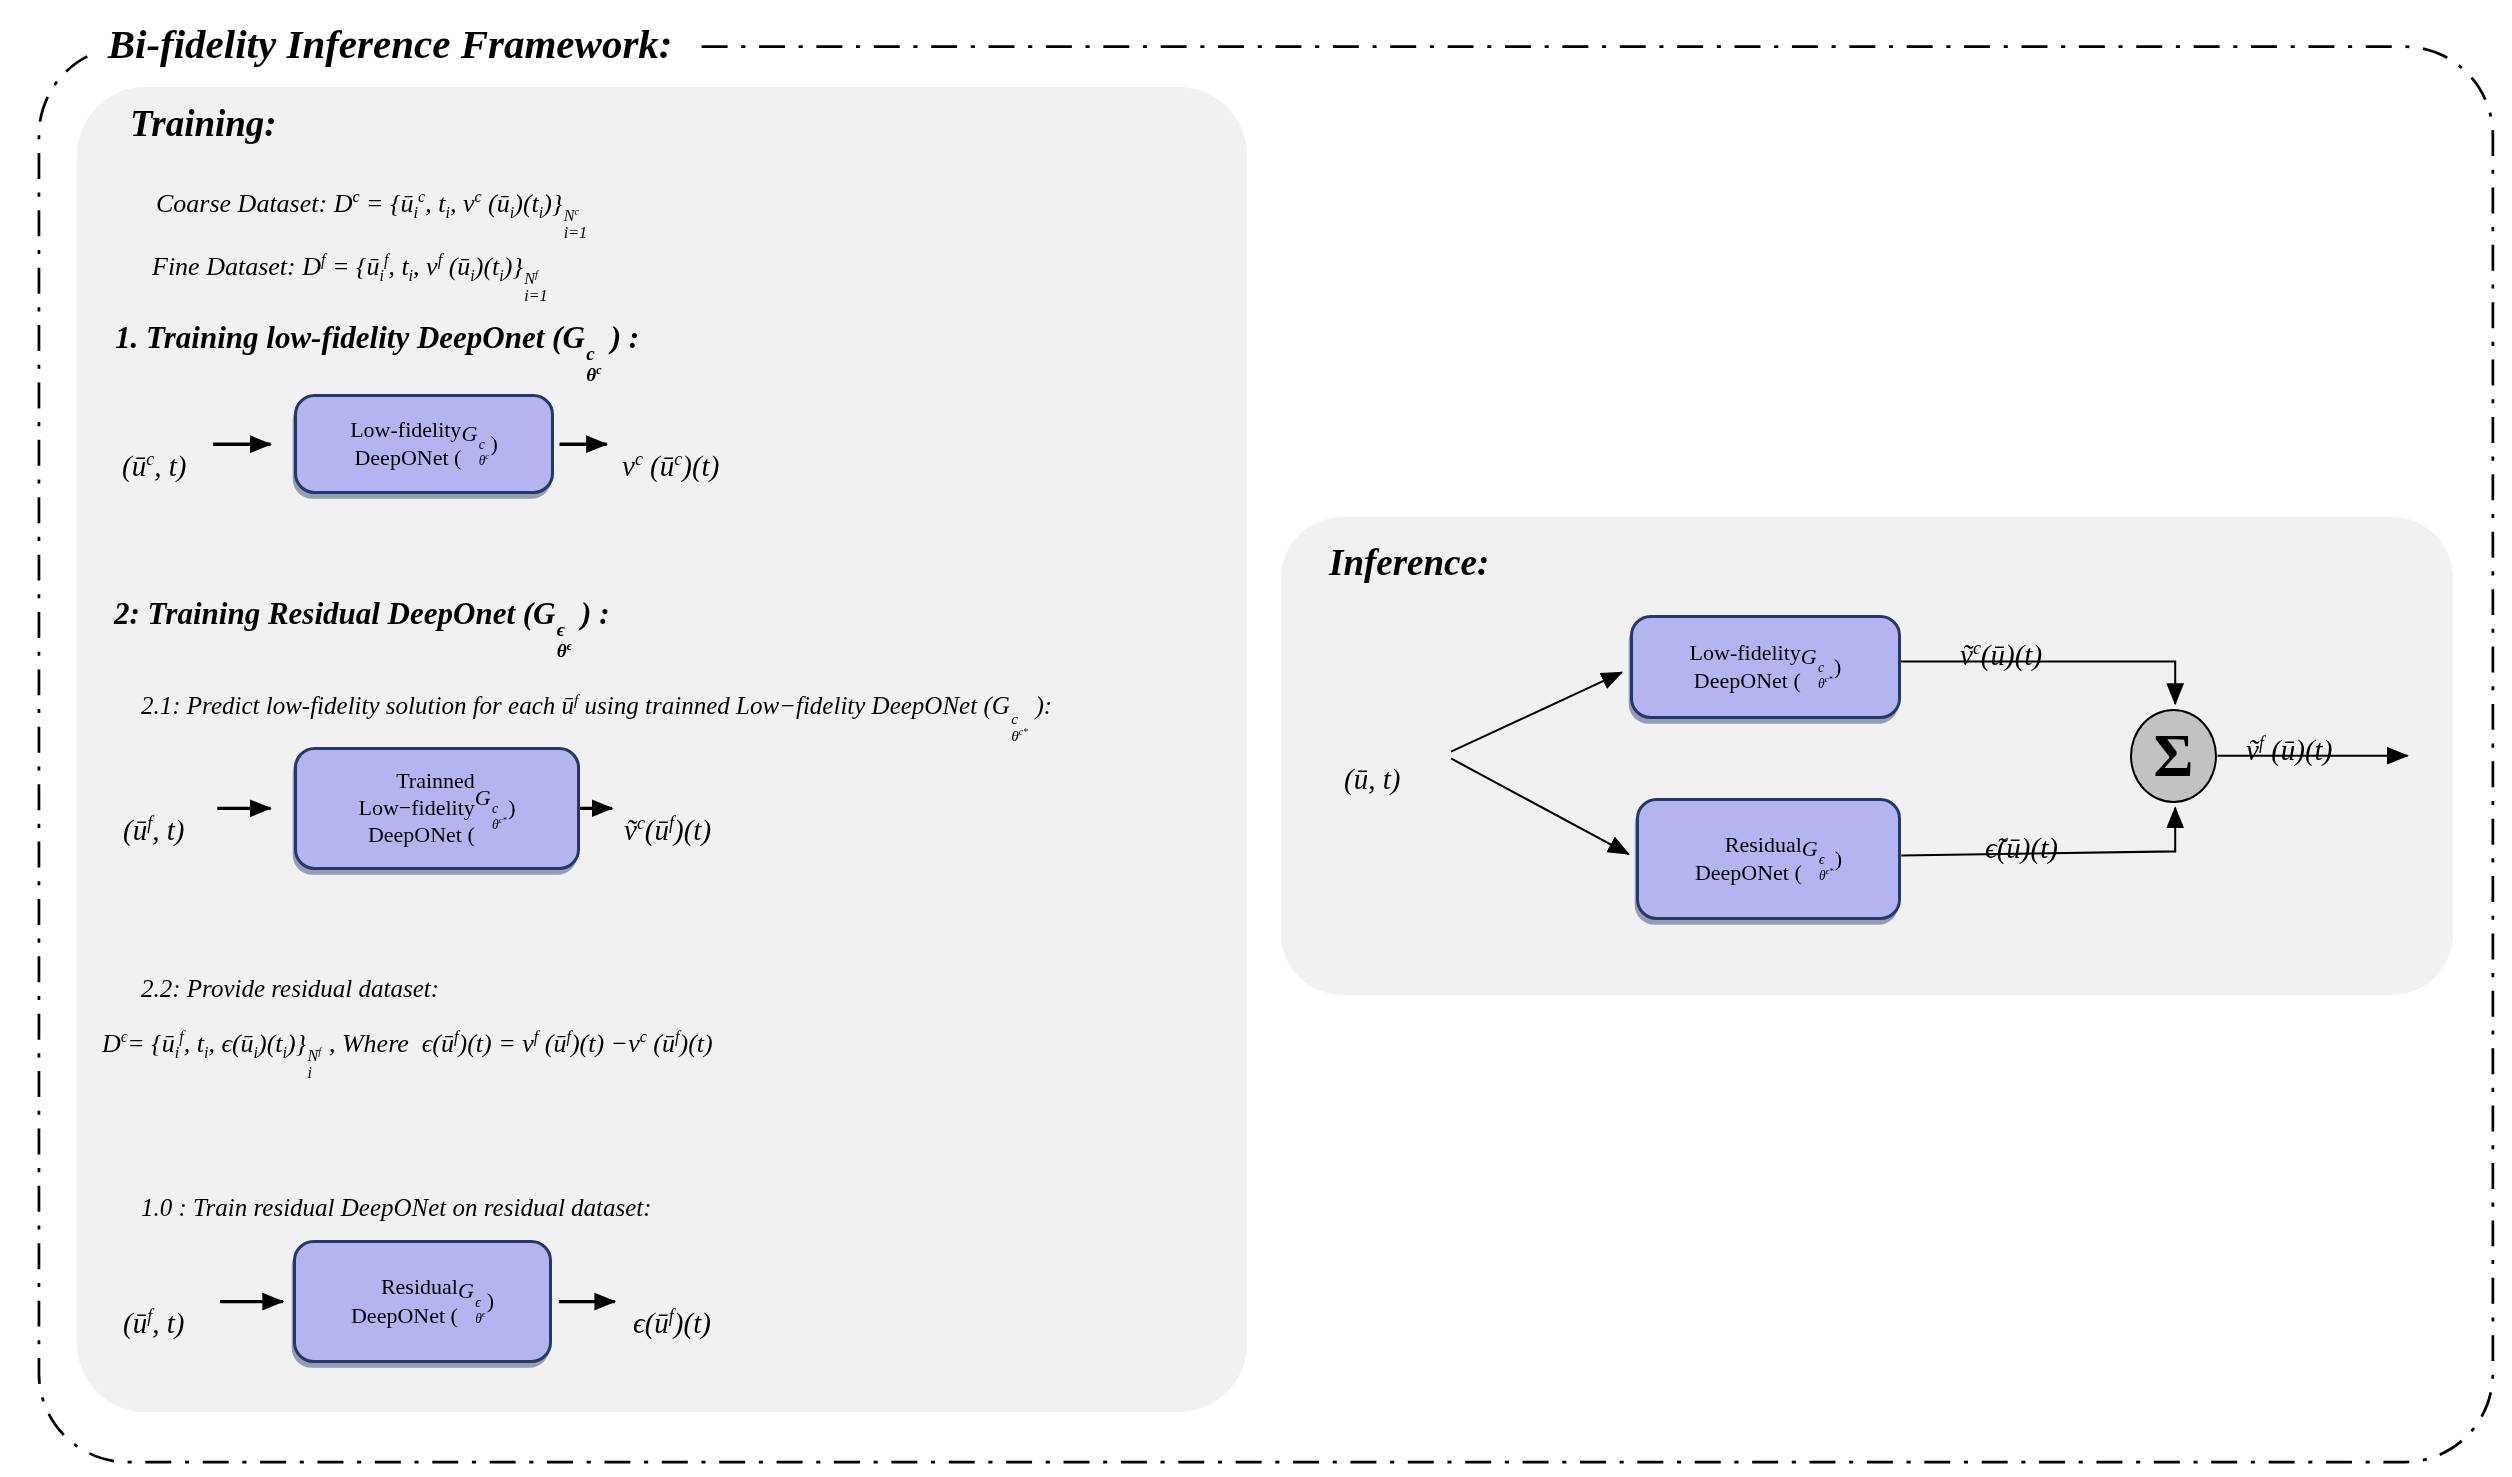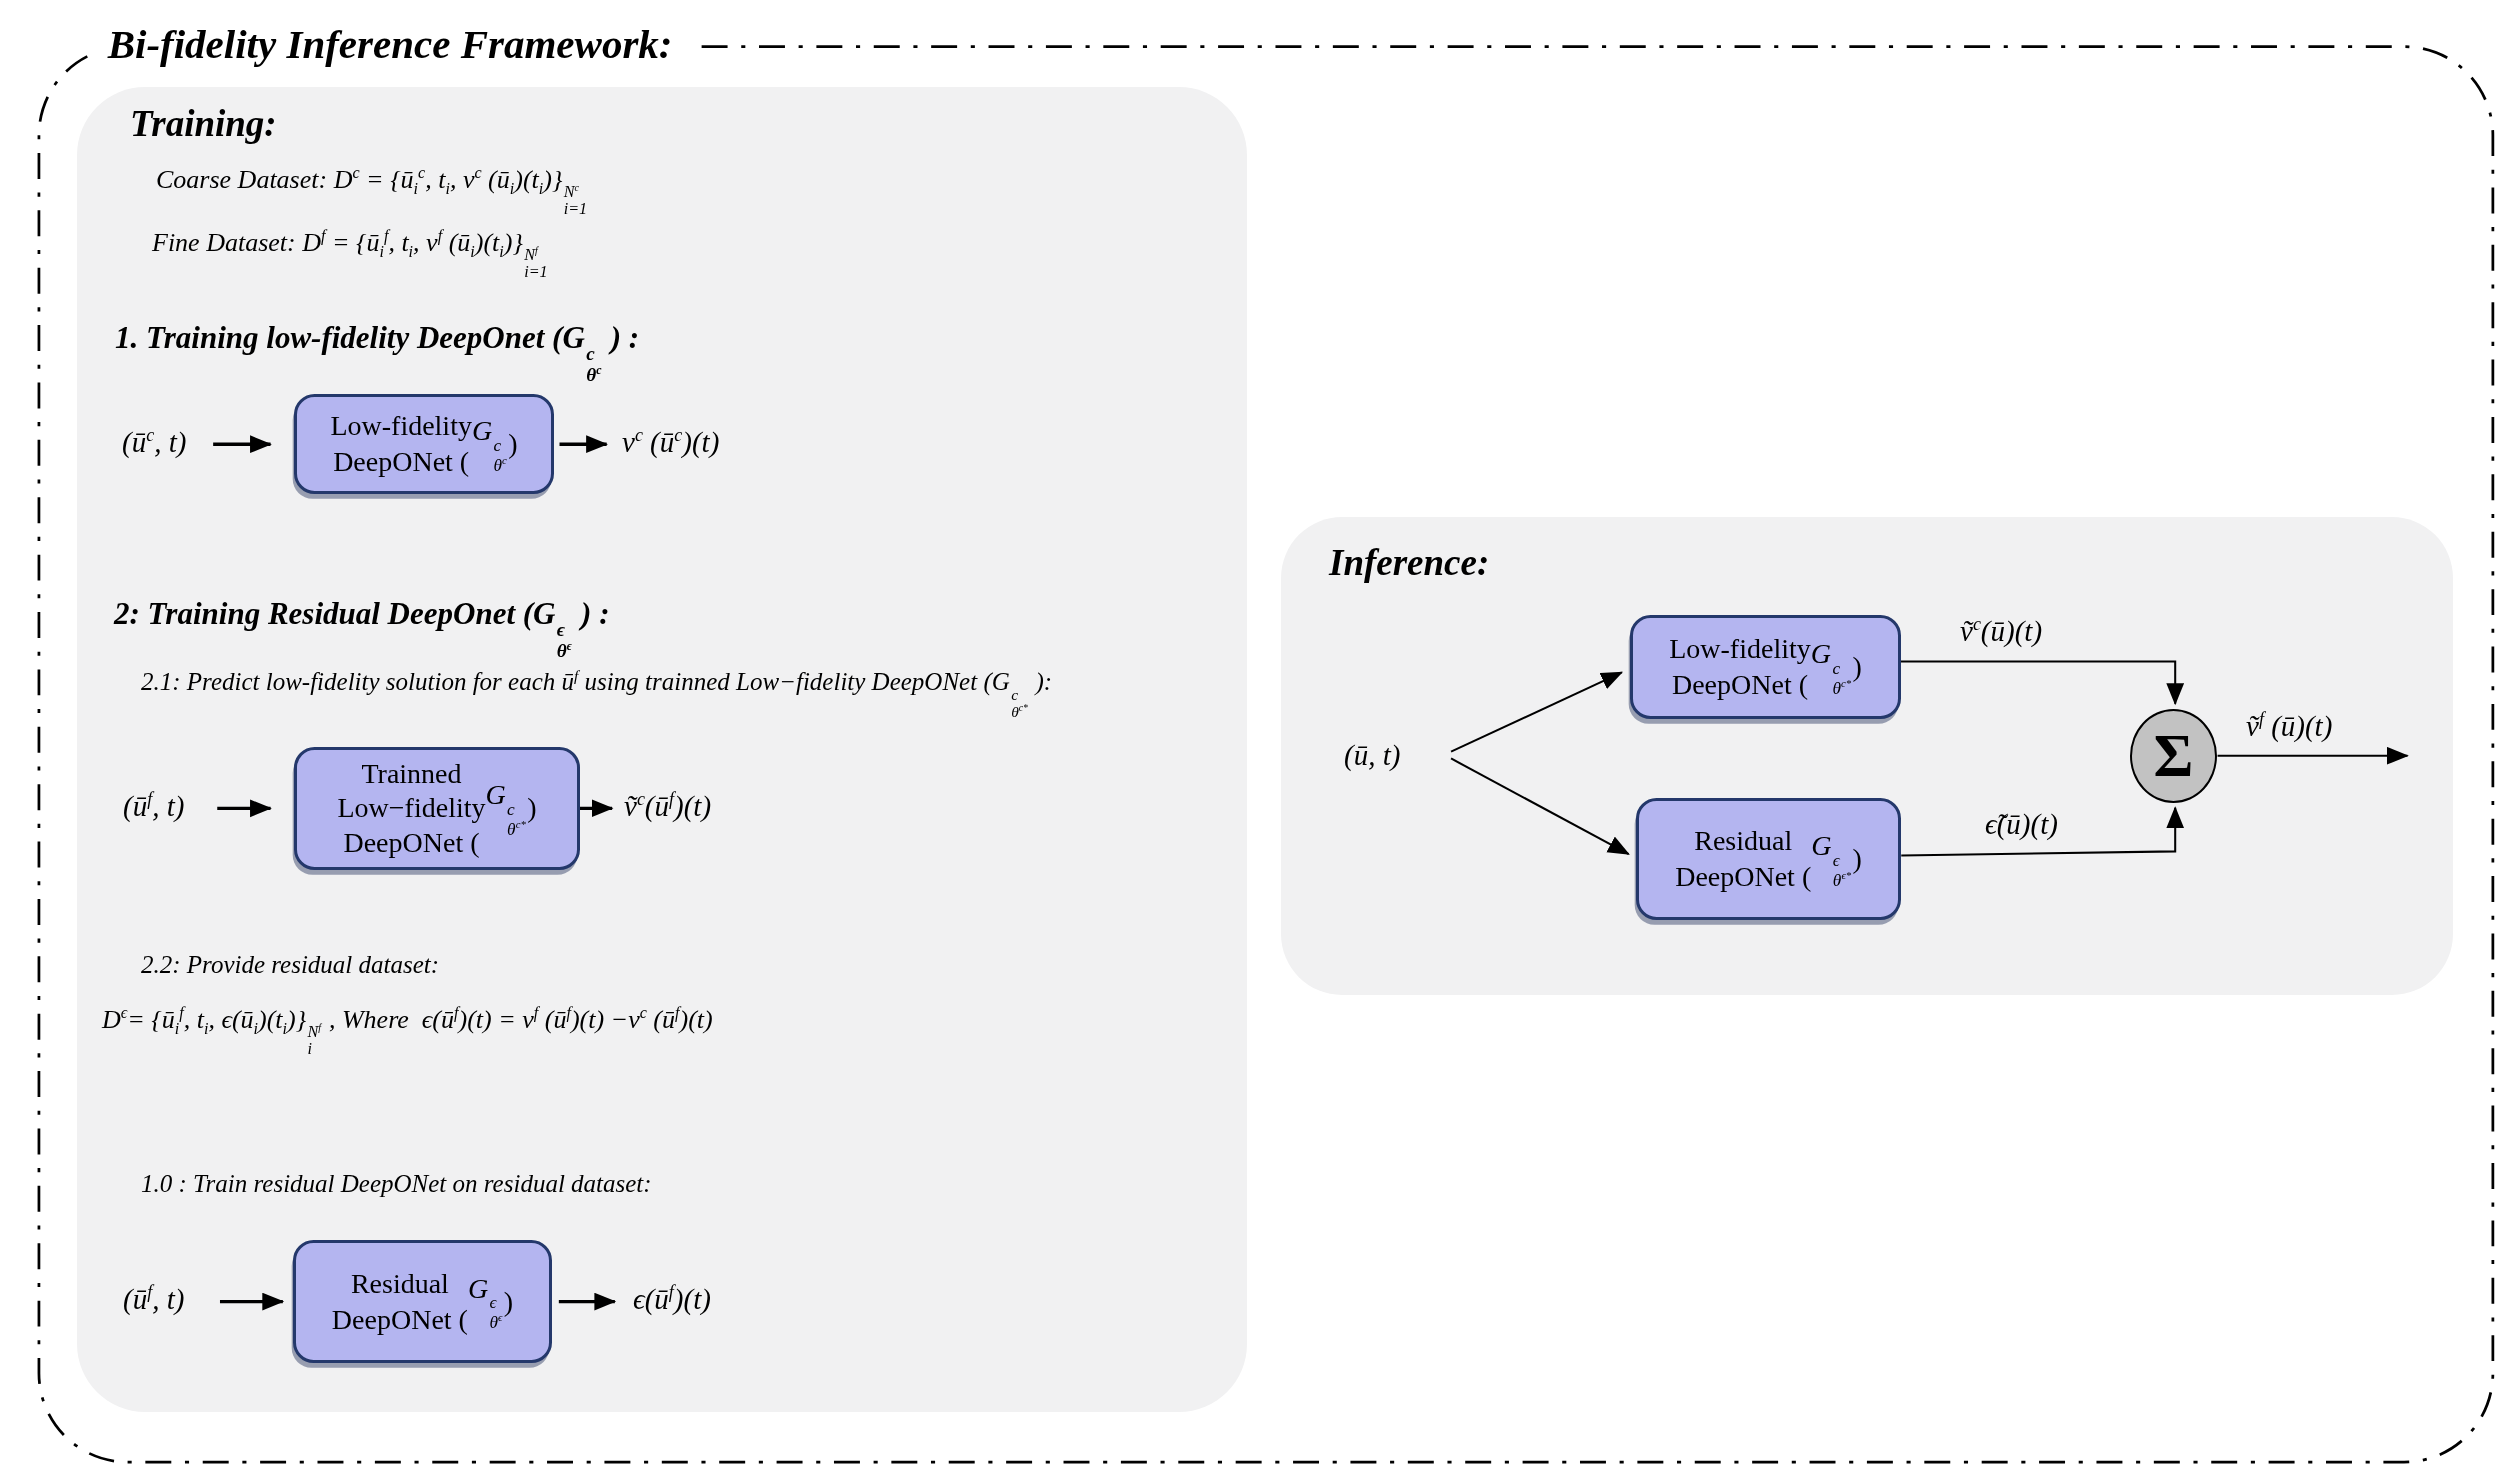--- a/index.html
+++ b/index.html
@@ -4,32 +4,32 @@
 <style>
   html,body { margin:0; padding:0; background:#ffffff; }
   #page {
     position:relative; width:2512px; height:1478px; overflow:hidden;
     background:#ffffff; color:#000;
     font-family:"Liberation Serif","DejaVu Serif",serif;
   }
   .abs { position:absolute; }
   .panel { position:absolute; background:var(--panel_bg,#f1f1f2); border-radius:68px; }
   .head { font-weight:bold; font-style:italic; white-space:nowrap; }
-  .math { font-style:italic; white-space:nowrap; }
+  .math { font-style:italic; white-space:nowrap;margin-top:24px; }
   sup, sub { font-size:0.62em; }
   .ss {
     display:inline-flex; flex-direction:column; align-items:flex-start;
     vertical-align:-0.60em; line-height:1.05; font-size:0.62em; margin:0 1.4px;
   }
   .ss > span { display:block; }
   .nnbox {
     position:absolute; background:var(--box_fill,#b4b5f0);
     border:3.4px solid var(--box_border,#24386b); border-radius:20.5px;
-    display:flex; align-items:center; justify-content:center; text-align:center;
-    font-size:28px; line-height:1.28; box-sizing:border-box;
+    display:flex; align-items:center; justify-content:center; text-align:right;
+    font-size:22px; line-height:1.28; box-sizing:border-box;
     box-shadow:-2px 5.5px 0 -0.7px rgba(62,74,110,0.50);
   }
   .sum-node {
     position:absolute; left:2130px; top:709px; width:87px; height:94px;
     background:var(--sum_fill,#bfbfbf); border:2px solid #000; border-radius:50%;
     display:flex; align-items:center; justify-content:center;
     font-size:61px; font-weight:bold; box-sizing:border-box;
   }
   .title-band {
     position:absolute; left:94px; top:13.7px; background:#ffffff;

